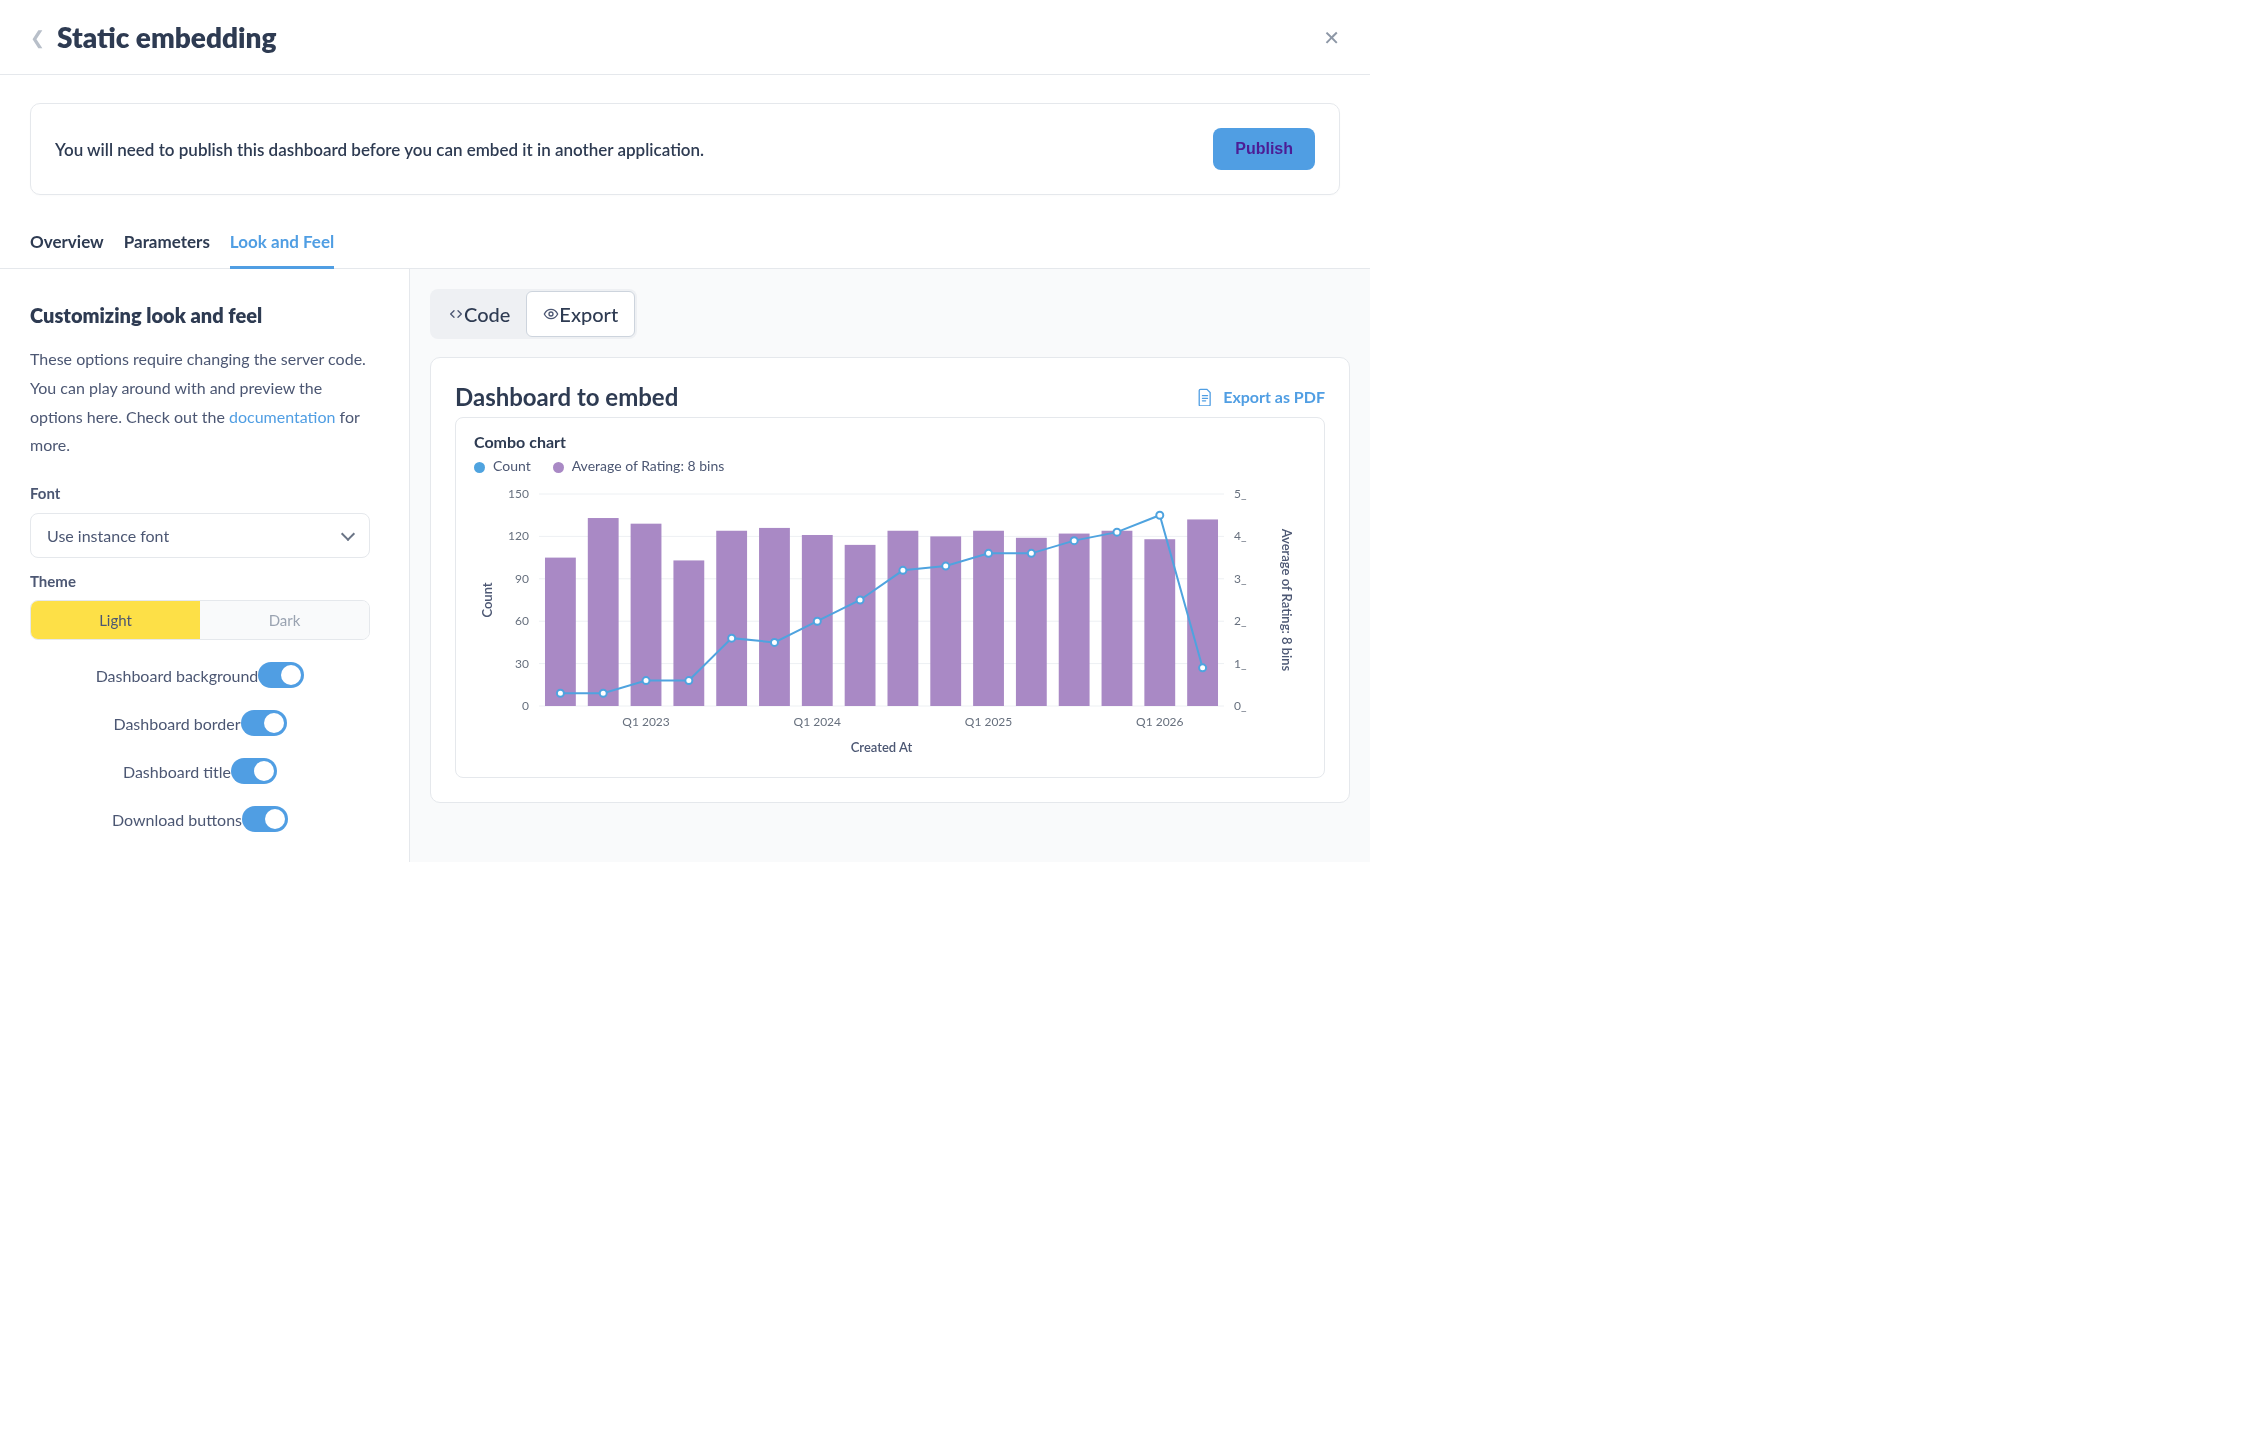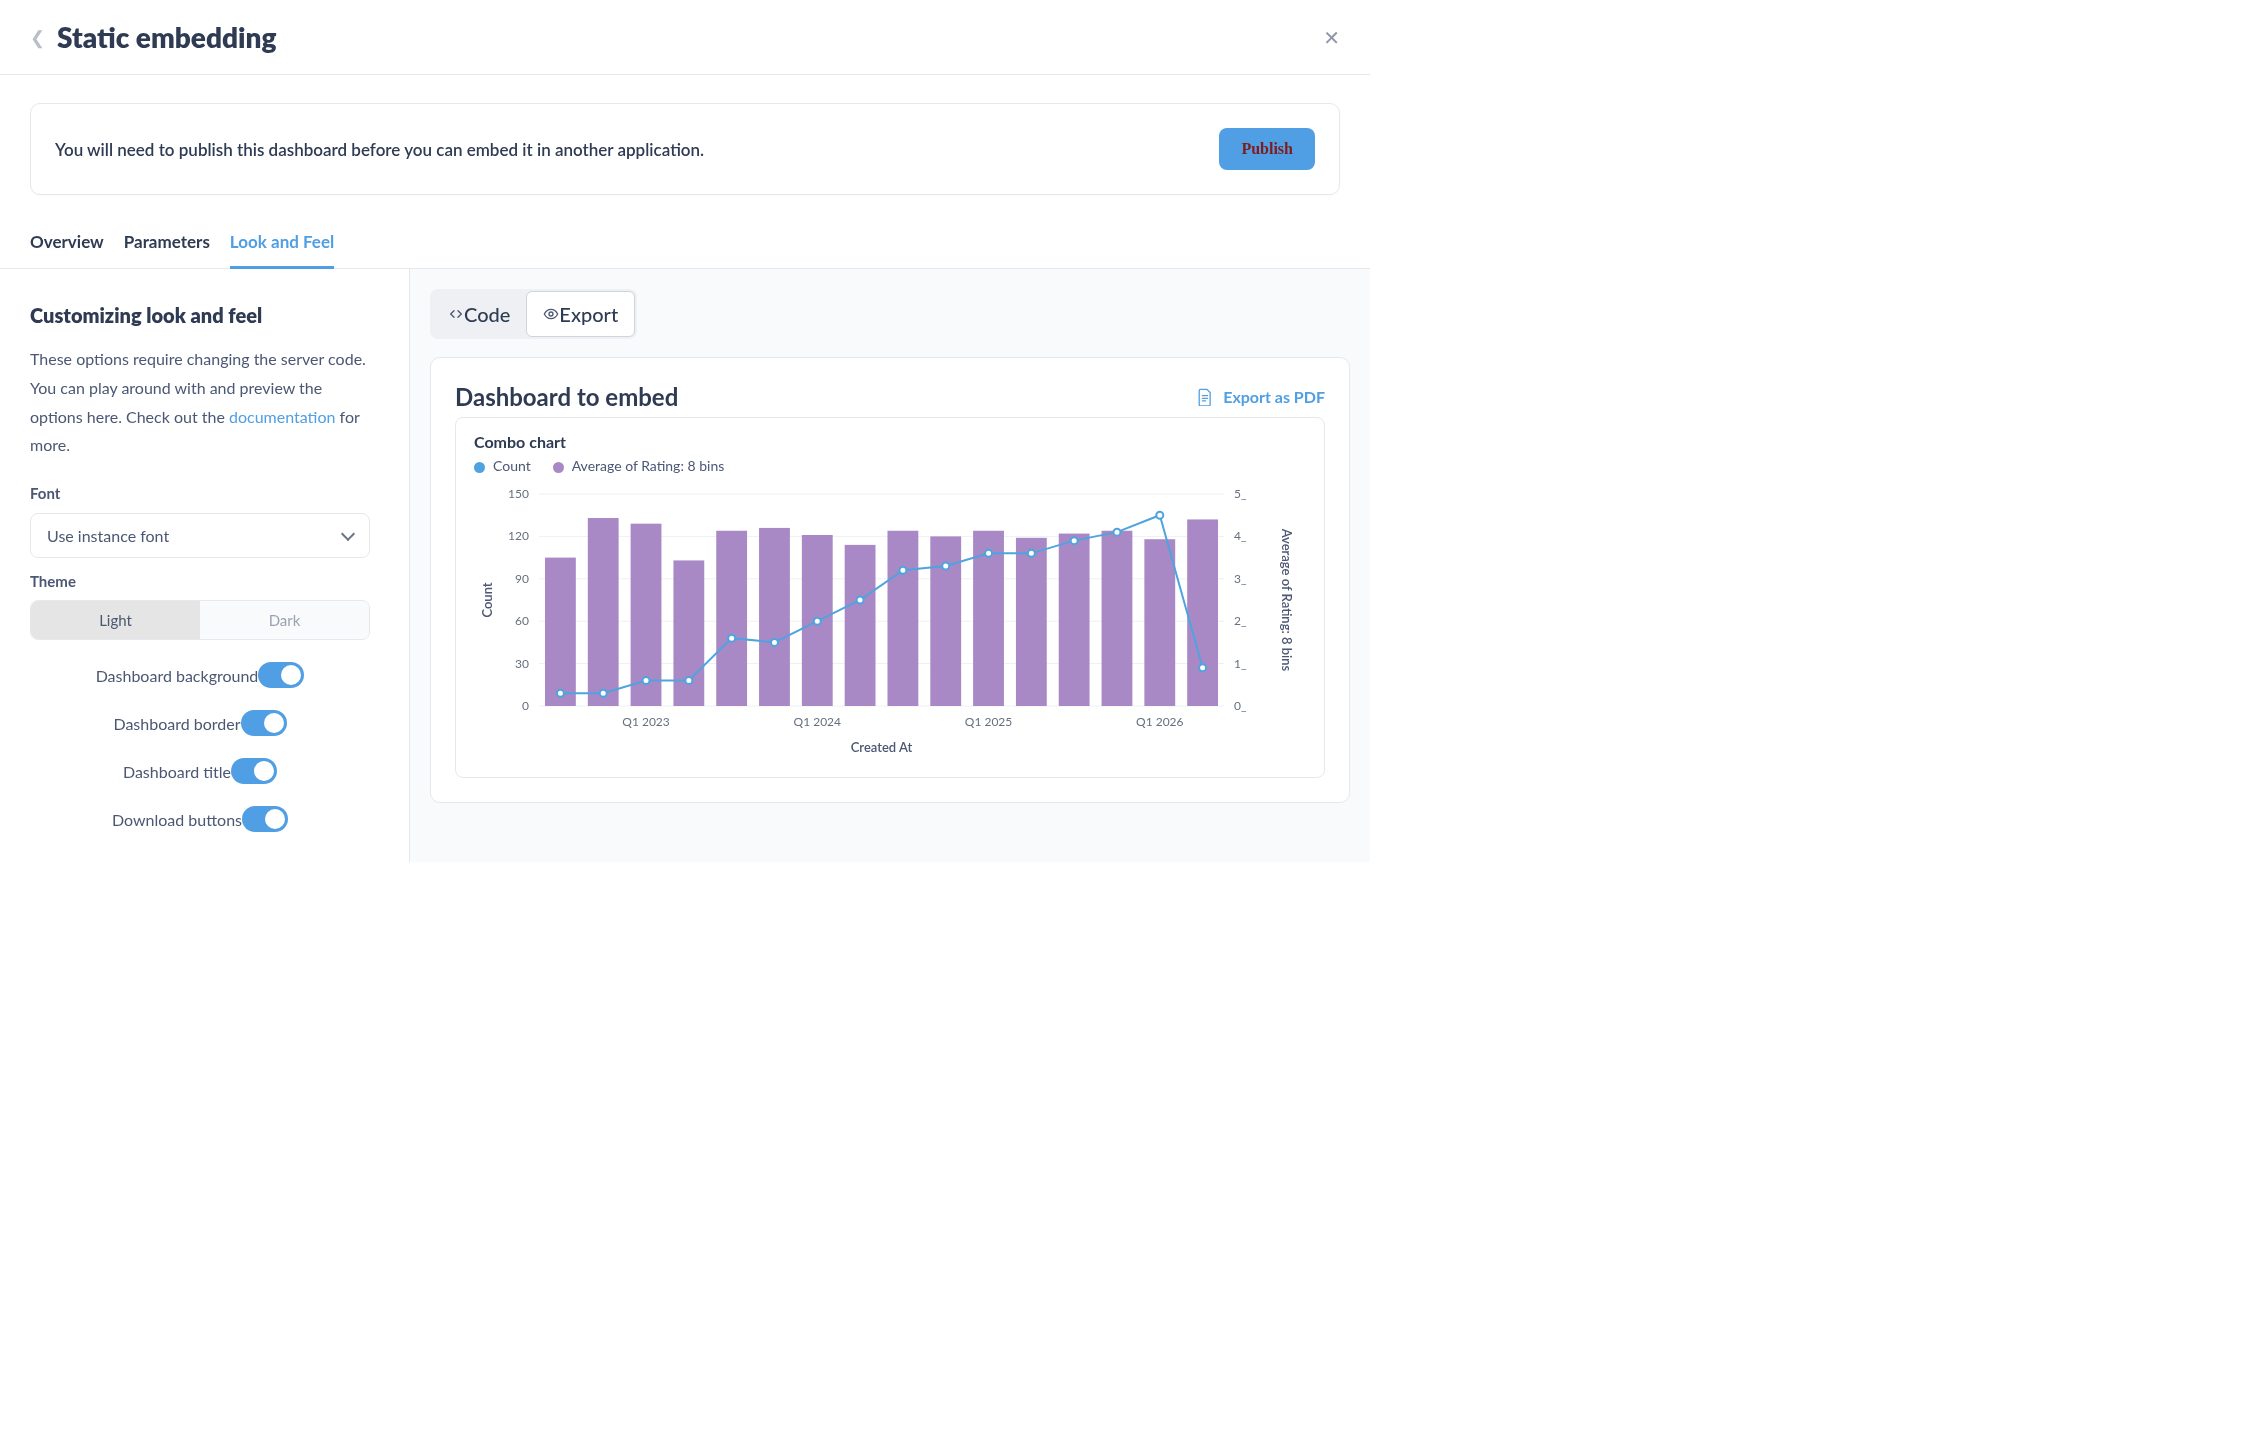--- a/index.html
+++ b/index.html
@@ -19,40 +19,40 @@
 
   
   .header{display:flex;align-items:center;padding:20px 30px 20px 30px;border-bottom:1px solid var(--border);}
   .back-icon{color:#b8bfc9;margin-right:12px;font-size:18px;cursor:pointer;}
   .header h1{margin:0;font-size:28px;font-weight:800;color:var(--text-dark);flex:1;}
   .close-icon{color:#8d97a6;font-size:20px;cursor:pointer;font-weight:300;}
 
   
   .notice{margin:28px 30px 0 30px;border:1px solid var(--border);border-radius:10px;padding:24px 24px;display:flex;align-items:center;justify-content:space-between;box-shadow:0 1px 2px rgba(0,0,0,0.02);}
   .notice-text{color:var(--text-dark);font-size:17px;font-weight:600;}
-  .publish-btn{background:var(--accent);color:#7f1d1d;border:none;border-radius:8px;padding:12px 22px;font-size:16px;font-weight:700;cursor:pointer;font-family:Liberation Serif, serif;}
+  .publish-btn{background:var(--accent);color:#4c1d95;border:none;border-radius:8px;padding:12px 22px;font-size:16px;font-weight:700;cursor:pointer;}
 
   
   .tabs{display:flex;gap:20px;padding:0 30px;margin-top:36px;border-bottom:1px solid var(--border);}
   .tab{padding:0 0 14px 0;font-size:17px;font-weight:700;color:var(--text-dark);cursor:pointer;}
   .tab.active{color:var(--accent);border-bottom:3px solid var(--accent);margin-bottom:-1px;}
 
   
   .body{display:flex;align-items:stretch;}
   .sidebar{width:410px;padding:30px 30px 30px 30px;border-right:1px solid var(--border);}
   .sidebar h2{font-size:20px;font-weight:800;color:var(--text-dark);margin:4px 0 18px 0;}
   .sidebar p{font-size:16px;line-height:1.8;color:var(--text-muted);margin:0 0 24px 0;}
   .sidebar a{color:var(--accent);text-decoration:none;}
 
   .field-label{font-size:15px;font-weight:700;color:var(--text-muted);margin:14px 0 10px 0;}
   .select-box{border:1px solid var(--border);border-radius:8px;padding:12px 16px;display:flex;align-items:center;justify-content:space-between;cursor:pointer;color:var(--text-muted);font-size:16px;width:340px;margin-top:11px;}
   .chevron-down{border:solid #6a7486;border-width:0 2px 2px 0;display:inline-block;padding:4px;transform:rotate(45deg);margin-top:-4px;}
 
   .seg{display:flex;width:340px;border:1px solid var(--border);border-radius:8px;overflow:hidden;}
-  .seg .seg-item{flex:1;text-align:center;padding:10px 0;background:#e5e5e5;color:var(--text-muted);font-size:15px;cursor:pointer;}
+  .seg .seg-item{flex:1;text-align:center;padding:10px 0;background:#fde047;color:var(--text-muted);font-size:15px;cursor:pointer;}
   .seg .seg-item.dim{background:var(--panel-bg);color:#9aa3b1;}
 
   .toggle-row{display:flex;align-items:center;justify-content:center;width:340px;margin-top:22px;}
   .toggle-row span{font-size:16px;color:var(--text-muted);}
   .toggle{width:46px;height:26px;border-radius:13px;background:var(--accent);position:relative;cursor:pointer;}
   .toggle::after{content:"";position:absolute;right:3px;top:3px;width:20px;height:20px;border-radius:50%;background:#fff;}
 
   
   .preview-area{flex:1;background:var(--panel-bg);padding:20px 20px 40px 20px;}
   .codeprev-toggle{display:inline-flex;background:#eef0f3;border-radius:8px;padding:2px;margin:0 0 18px 0;}

